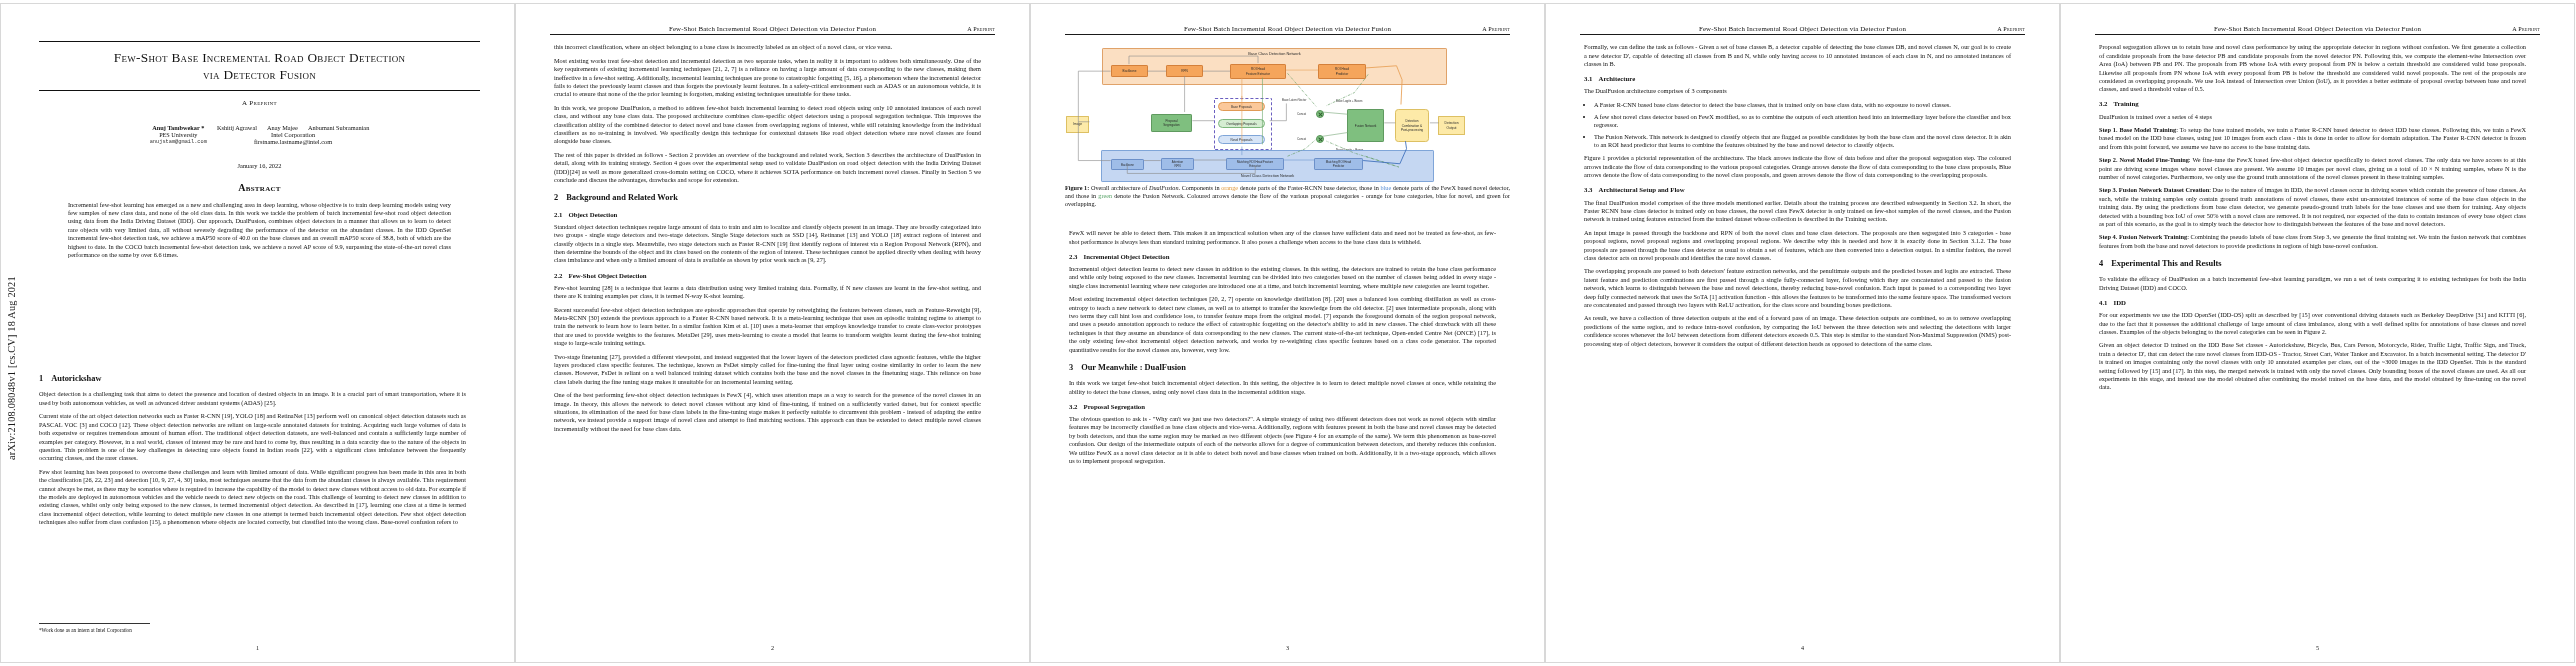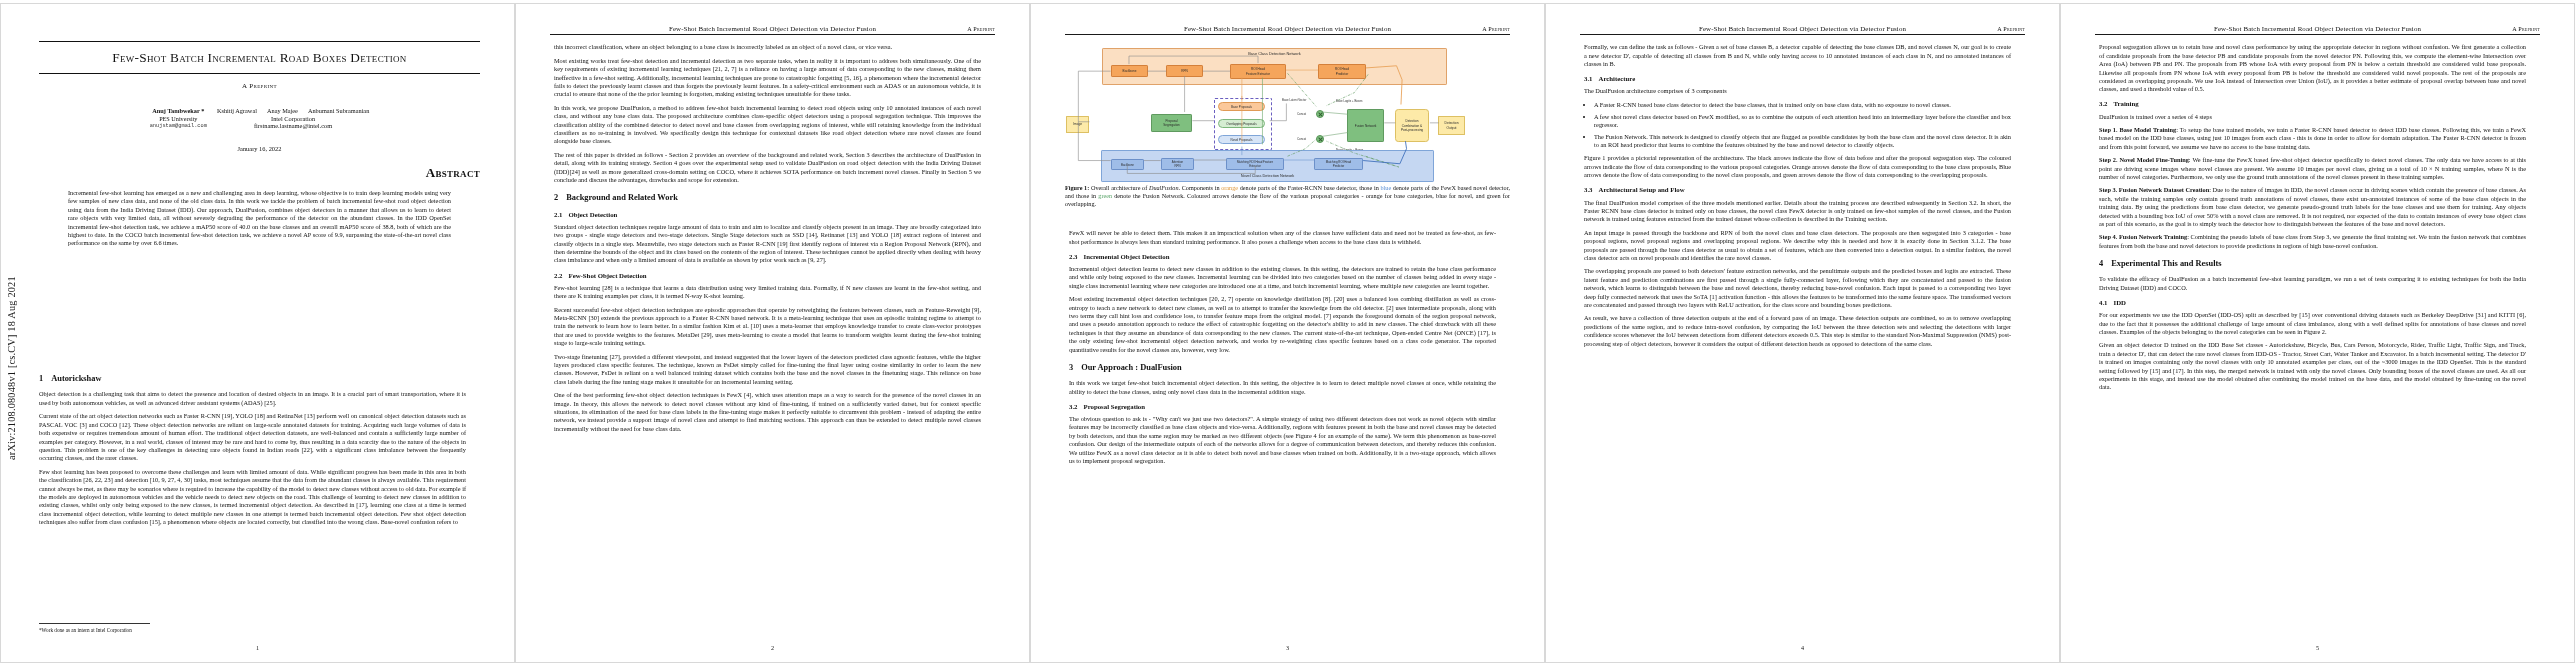--- a/index.html
+++ b/index.html
@@ -117,23 +117,23 @@
     display:flex;flex-direction:column;align-items:center;
   }
   .aff-row{display:flex;justify-content:center;}
   .paper-date{
     text-align:center;
     margin-top:14.5px;
     font-size:6.4px;
     color:#111;
   }
   .abs-head{
-    text-align:right;
+    text-align:center;
     margin-top:13.3px;
-    font-size:13px;
+    font-size:10px;
     font-variant:small-caps;
     font-weight:bold;
     letter-spacing:0.3px;
     color:#111;
   }
   .abs-body{
     margin:7.8px 29px 0 29px;
     font-size:6.3px;
     line-height:8.4px;
     text-align:justify;
@@ -274,21 +274,22 @@
 <body>
 
 <div id="viewer">
 
   <div class="page p1">
     <div class="arxiv-stamp">arXiv:2108.08048v1  [cs.CV]  18 Aug 2021</div>
 
     <div class="titleblock">
       <div class="rule-top"></div>
       <div class="paper-title">
-        <span>Few-Shot Batch Incremental Road Boxes Detection</span>
+        <span>Few-Shot Base Incremental Road Object Detection</span>
+        <span class="l2">via Detector Fusion</span>
       </div>
       <div class="rule-bot"></div>
       <div class="preprint">A Preprint</div>
 
       <div class="authors">
         <div class="author">
           <div class="nm">Anuj Tambwekar *</div>
           <div class="aff">PES University</div>
           <div class="em">anujstam@gmail.com</div>
         </div>
@@ -459,21 +460,21 @@
     </div>
 
     <div class="col" style="top:225px;bottom:33px;">
       <p>FewX will never be able to detect them. This makes it an impractical solution when any of the classes have sufficient data and need not be treated as few-shot, as few-shot performance is always less than standard training performance. It also poses a challenge when access to the base class data is withheld.</p>
       <h2 class="sub">
         <span class="num">2.3</span><span>Incremental Object Detection</span>
       </h2>
       <p>Incremental object detection learns to detect new classes in addition to the existing classes. In this setting, the detectors are trained to retain the base class performance and while only being exposed to the new classes. Incremental learning can be divided into two categories based on the number of classes being added in every stage - single class incremental learning where new categories are introduced one at a time, and batch incremental learning, where multiple new categories are learnt together.</p>
       <p>Most existing incremental object detection techniques [20, 2, 7] operate on knowledge distillation [8]. [20] uses a balanced loss combing distillation as well as cross-entropy to teach a new network to detect new classes, as well as to attempt to transfer the knowledge from the old detector. [2] uses intermediate proposals, along with two terms they call hint loss and confidence loss, to transfer feature maps from the original model. [7] expands the foreground domain of the region proposal network, and uses a pseudo annotation approach to reduce the effect of catastrophic forgetting on the detector's ability to add in new classes. The chief drawback with all these techniques is that they assume an abundance of data corresponding to the new classes. The current state-of-the-art technique, Open-ended Centre Net (ONCE) [17], is the only existing few-shot incremental object detection network, and works by re-weighting class specific features based on a class code generator. The reported quantitative results for the novel classes are, however, very low.</p>
       <h1 class="sec">
-        <span class="num">3</span><span>Our Approach : DualFusion</span>
+        <span class="num">3</span><span>Our Meanwhile : DualFusion</span>
       </h1>
       <p>In this work we target few-shot batch incremental object detection. In this setting, the objective is to learn to detect multiple novel classes at once, while retaining the ability to detect the base classes, using only novel class data in the incremental addition stage.</p>
       <h2 class="sub">
         <span class="num">3.2</span><span>Proposal Segregation</span>
       </h2>
       <p>The obvious question to ask is - "Why can't we just use two detectors?". A simple strategy of using two different detectors does not work as novel objects with similar features may be incorrectly classified as base class objects and vice-versa. Additionally, regions with features present in both the base and novel classes may be detected by both detectors, and thus the same region may be marked as two different objects (see Figure 4 for an example of the same). We term this phenomenon as base-novel confusion. Our design of the intermediate outputs of each of the networks allows for a degree of communication between detectors, and thereby reduces this confusion. We utilize FewX as a novel class detector as it is able to detect both novel and base classes when trained on both. Additionally, it is a two-stage approach, which allows us to implement proposal segregation.</p>
     </div>
     <div class="pagenum">3</div>
   </div>
 

